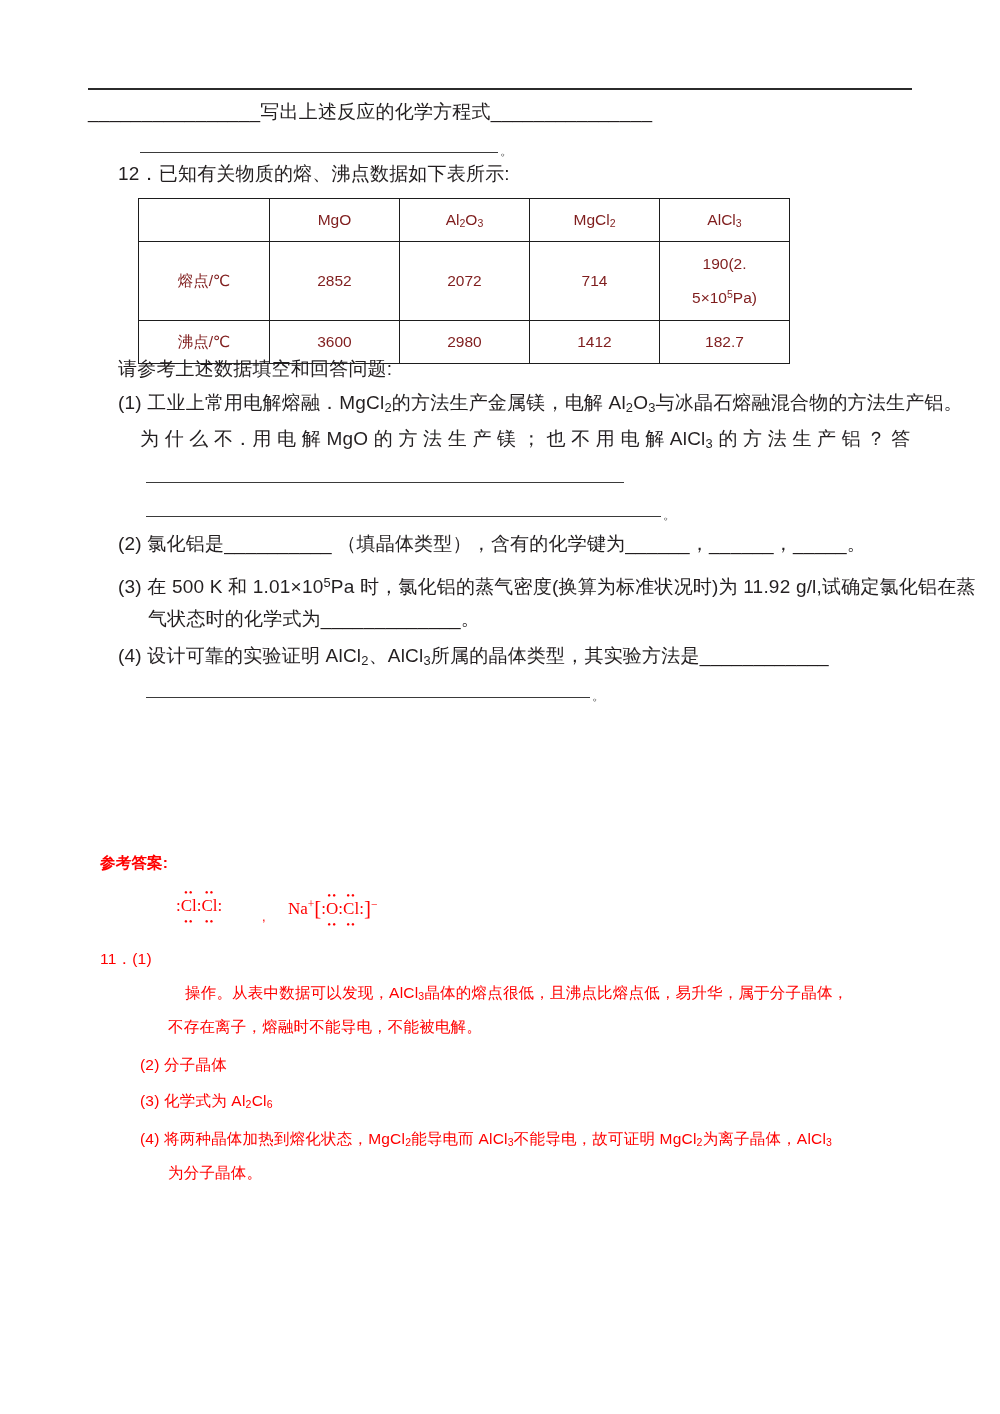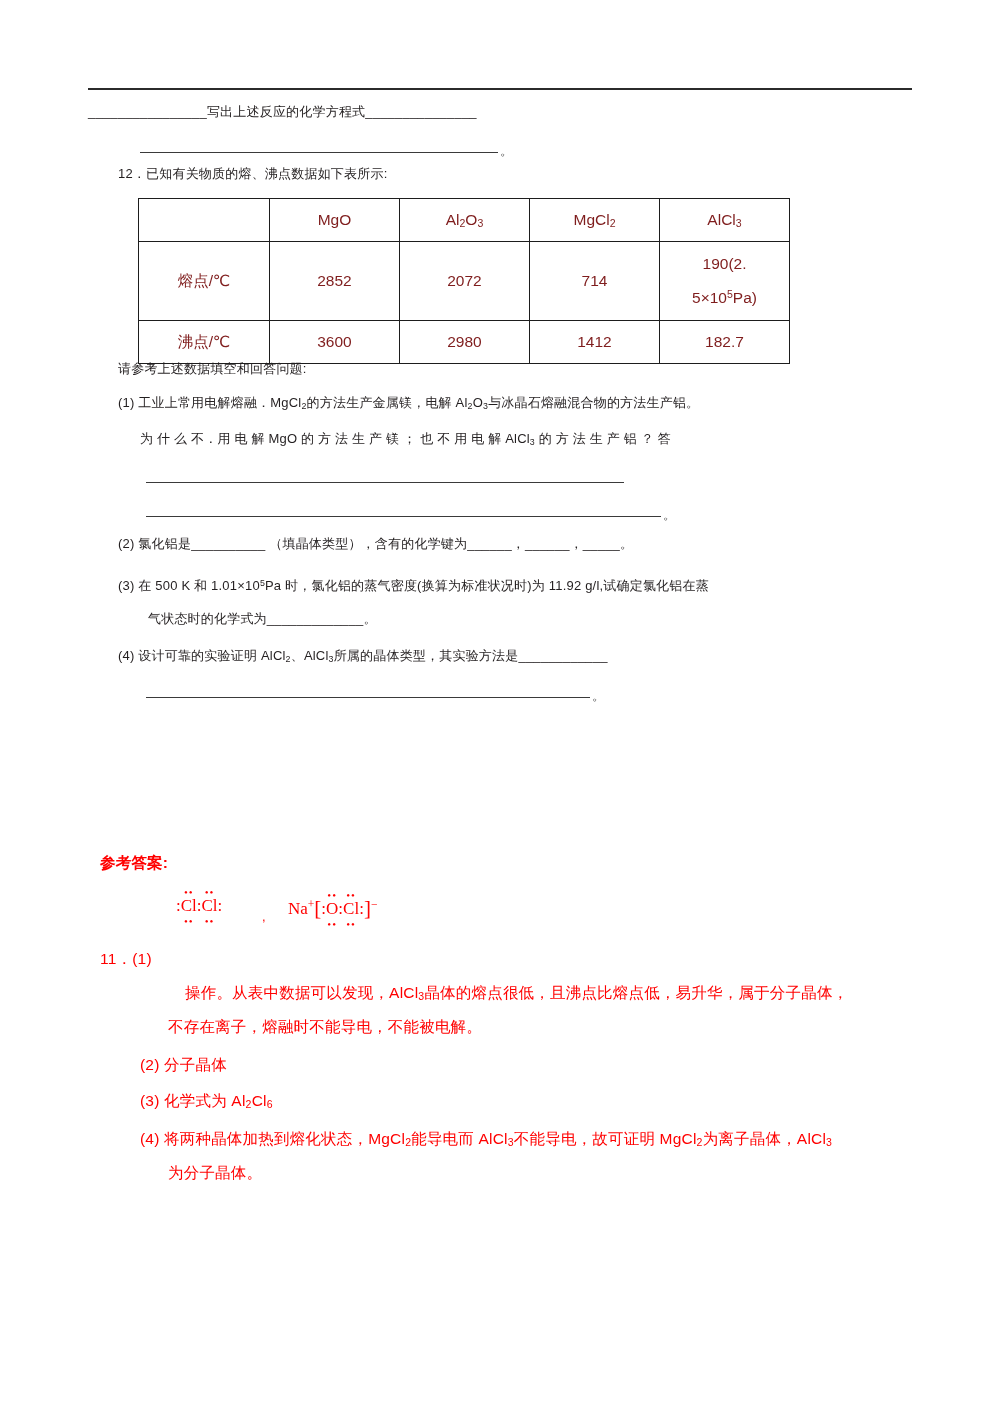--- a/index.html
+++ b/index.html
@@ -28,21 +28,21 @@
     left: 88px;
     top: 88px;
     width: 824px;
     height: 0;
     border-top: 2px solid #2b2b2b;
   }
 
   
   .line {
     position: absolute;
-    font-size: 13px;
+    font-size: 19px;
     line-height: 22px;
     white-space: nowrap;
     letter-spacing: 0.2px;
   }
   sub { font-size: 0.68em; vertical-align: -0.22em; }
   sup { font-size: 0.68em; vertical-align: 0.48em; }
 
   
   .rule-blank {
     position: absolute;

